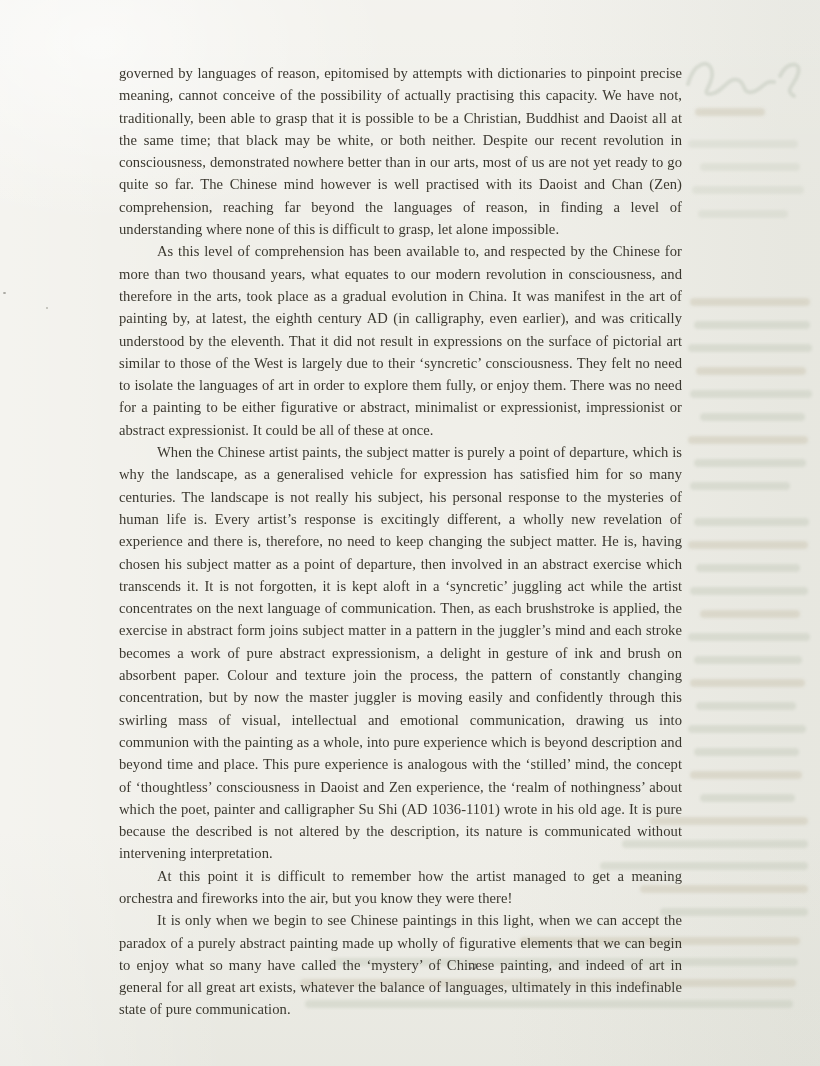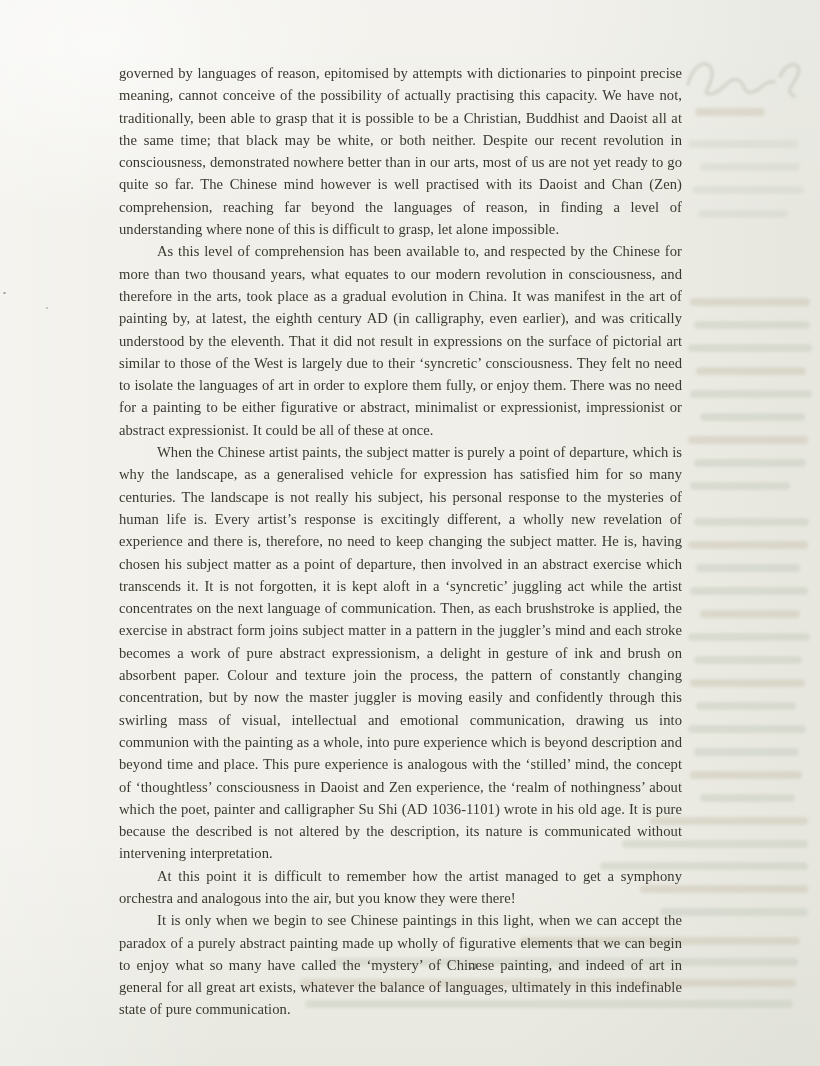--- a/index.html
+++ b/index.html
@@ -101,17 +101,17 @@
     <path d="M1 5 L3 5 M6 1 C 8 2, 7 5, 5 6" fill="none" stroke="#6c6f6c" stroke-width="1.4" stroke-linecap="round"></path>
   </svg>
 
   <div class="speck" style="left:3px; top:292px; width:3px; height:2px; opacity:.65;"></div>
   <div class="speck" style="left:46px; top:307px; width:2px; height:2px; opacity:.5;"></div>
 
   <div class="text-block">
     <p class="no-indent">governed by languages of reason, epitomised by attempts with dictionaries to pinpoint precise meaning, cannot conceive of the possibility of actually practising this capacity. We have not, traditionally, been able to grasp that it is possible to be a Christian, Buddhist and Daoist all at the same time; that black may be white, or both neither. Despite our recent revolution in consciousness, demonstrated nowhere better than in our arts, most of us are not yet ready to go quite so far. The Chinese mind however is well practised with its Daoist and Chan (Zen) comprehension, reaching far beyond the languages of reason, in finding a level of understanding where none of this is difficult to grasp, let alone impossible.</p>
     <p>As this level of comprehension has been available to, and respected by the Chinese for more than two thousand years, what equates to our modern revolution in consciousness, and therefore in the arts, took place as a gradual evolution in China. It was manifest in the art of painting by, at latest, the eighth century AD (in calligraphy, even earlier), and was critically understood by the eleventh. That it did not result in expressions on the surface of pictorial art similar to those of the West is largely due to their ‘syncretic’ consciousness. They felt no need to isolate the languages of art in order to explore them fully, or enjoy them. There was no need for a painting to be either figurative or abstract, minimalist or expressionist, impressionist or abstract expressionist. It could be all of these at once.</p>
     <p>When the Chinese artist paints, the subject matter is purely a point of departure, which is why the landscape, as a generalised vehicle for expression has satisfied him for so many centuries. The landscape is not really his subject, his personal response to the mysteries of human life is. Every artist’s response is excitingly different, a wholly new revelation of experience and there is, therefore, no need to keep changing the subject matter. He is, having chosen his subject matter as a point of departure, then involved in an abstract exercise which transcends it. It is not forgotten, it is kept aloft in a ‘syncretic’ juggling act while the artist concentrates on the next language of communication. Then, as each brushstroke is applied, the exercise in abstract form joins subject matter in a pattern in the juggler’s mind and each stroke becomes a work of pure abstract expressionism, a delight in gesture of ink and brush on absorbent paper. Colour and texture join the process, the pattern of constantly changing concentration, but by now the master juggler is moving easily and confidently through this swirling mass of visual, intellectual and emotional communication, drawing us into communion with the painting as a whole, into pure experience which is beyond description and beyond time and place. This pure experience is analogous with the ‘stilled’ mind, the concept of ‘thoughtless’ consciousness in Daoist and Zen experience, the ‘realm of nothingness’ about which the poet, painter and calligrapher Su Shi (AD 1036-1101) wrote in his old age. It is pure because the described is not altered by the description, its nature is communicated without intervening interpretation.</p>
-    <p>At this point it is difficult to remember how the artist managed to get a symphony orchestra and analogous into the air, but you know they were there!</p>
+    <p>At this point it is difficult to remember how the artist managed to get a meaning orchestra and fireworks into the air, but you know they were there!</p>
     <p>It is only when we begin to see Chinese paintings in this light, when we can accept the paradox of a purely abstract painting made up wholly of figurative elements that we can begin to enjoy what so many have called the ‘mystery’ of Chinese painting, and indeed of art in general for all great art exists, whatever the balance of languages, ultimately in this indefinable state of pure communication.</p>
   </div>
 
 </div>
 
 </body></html>

